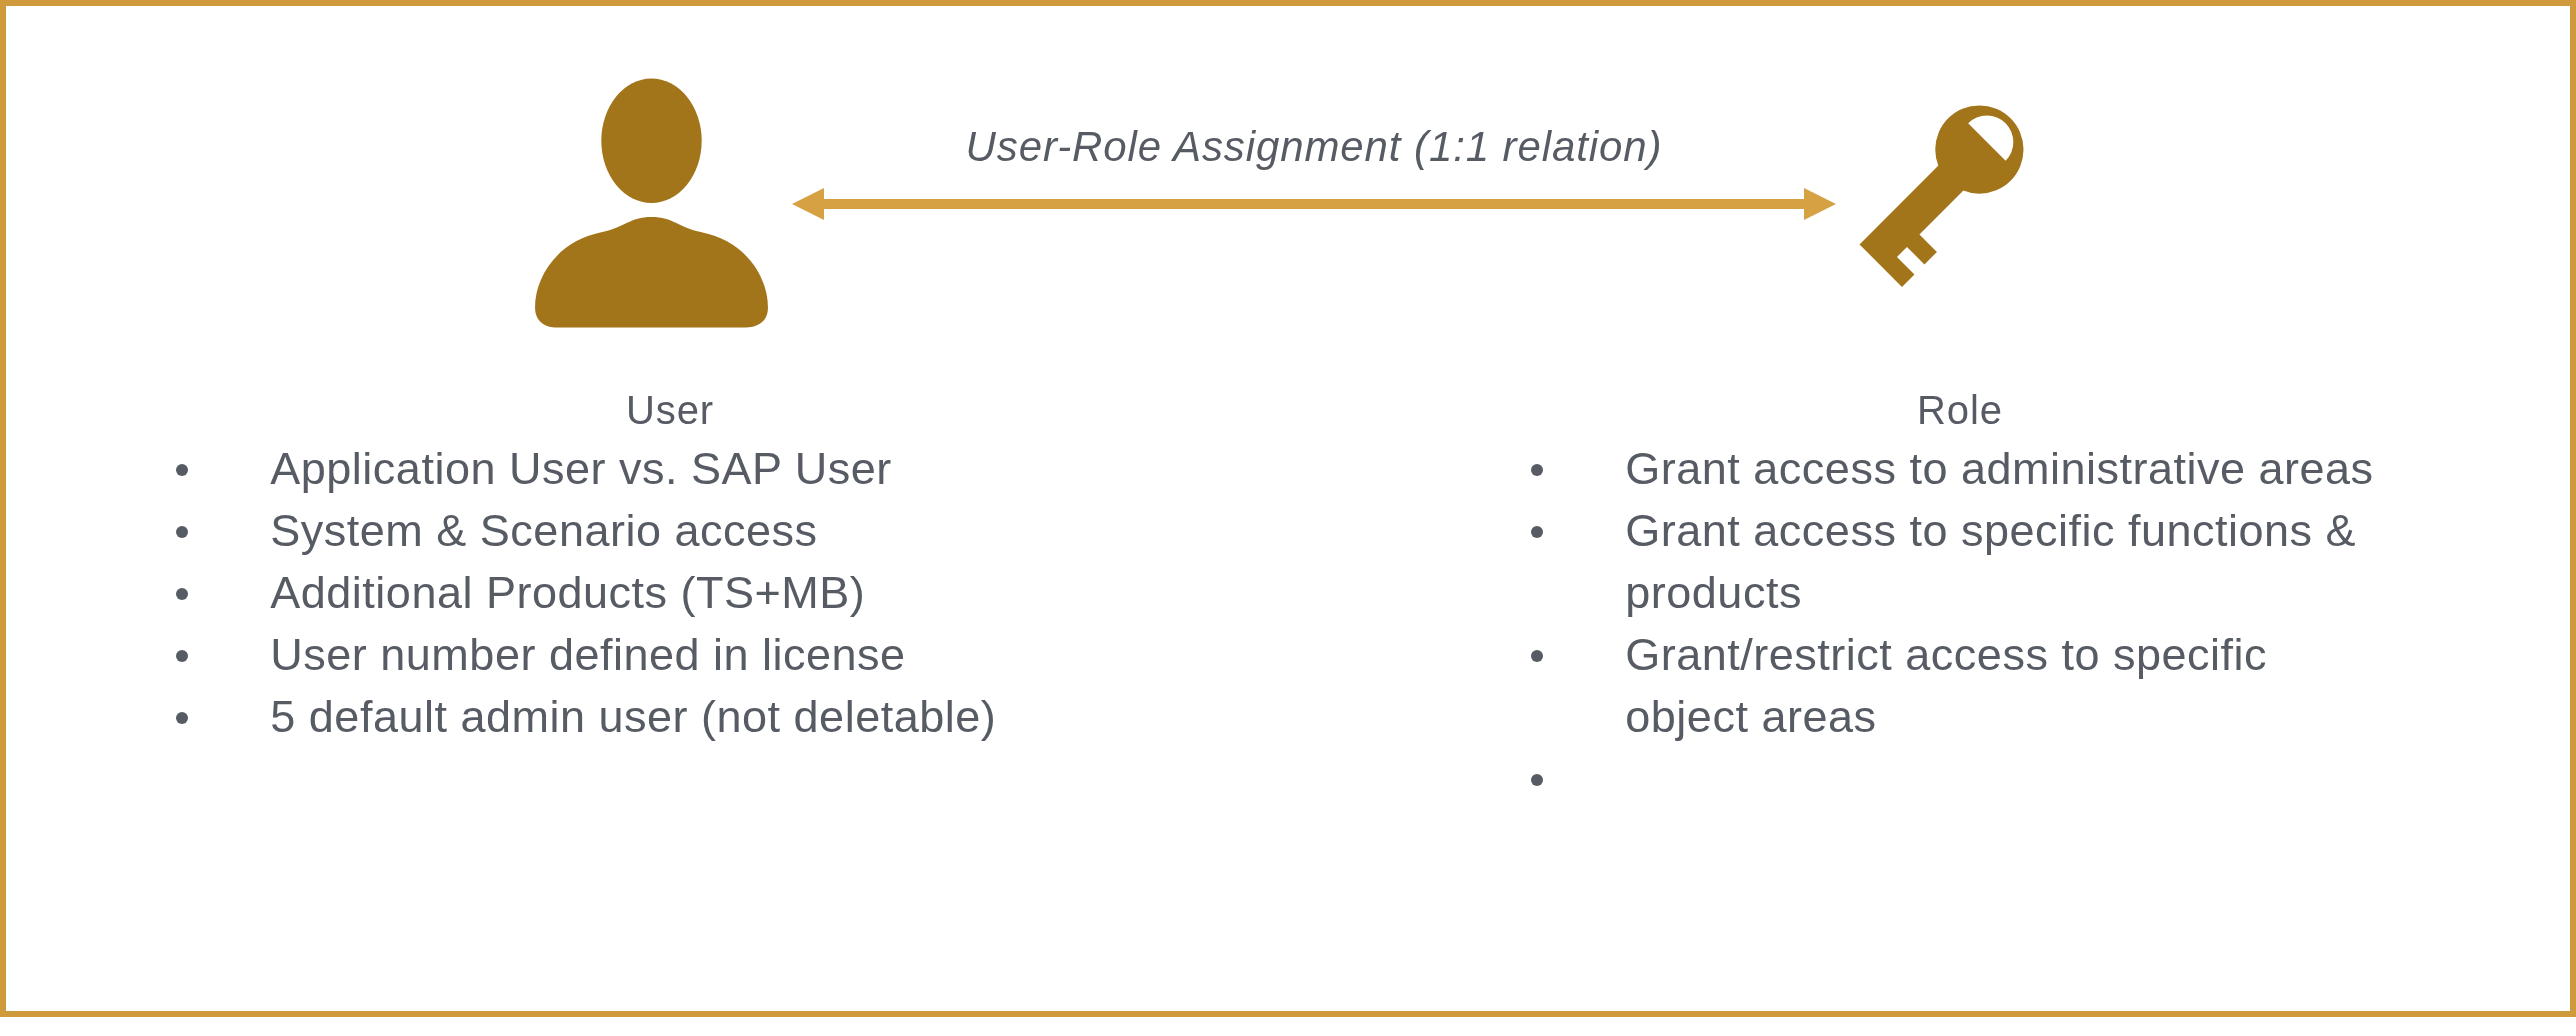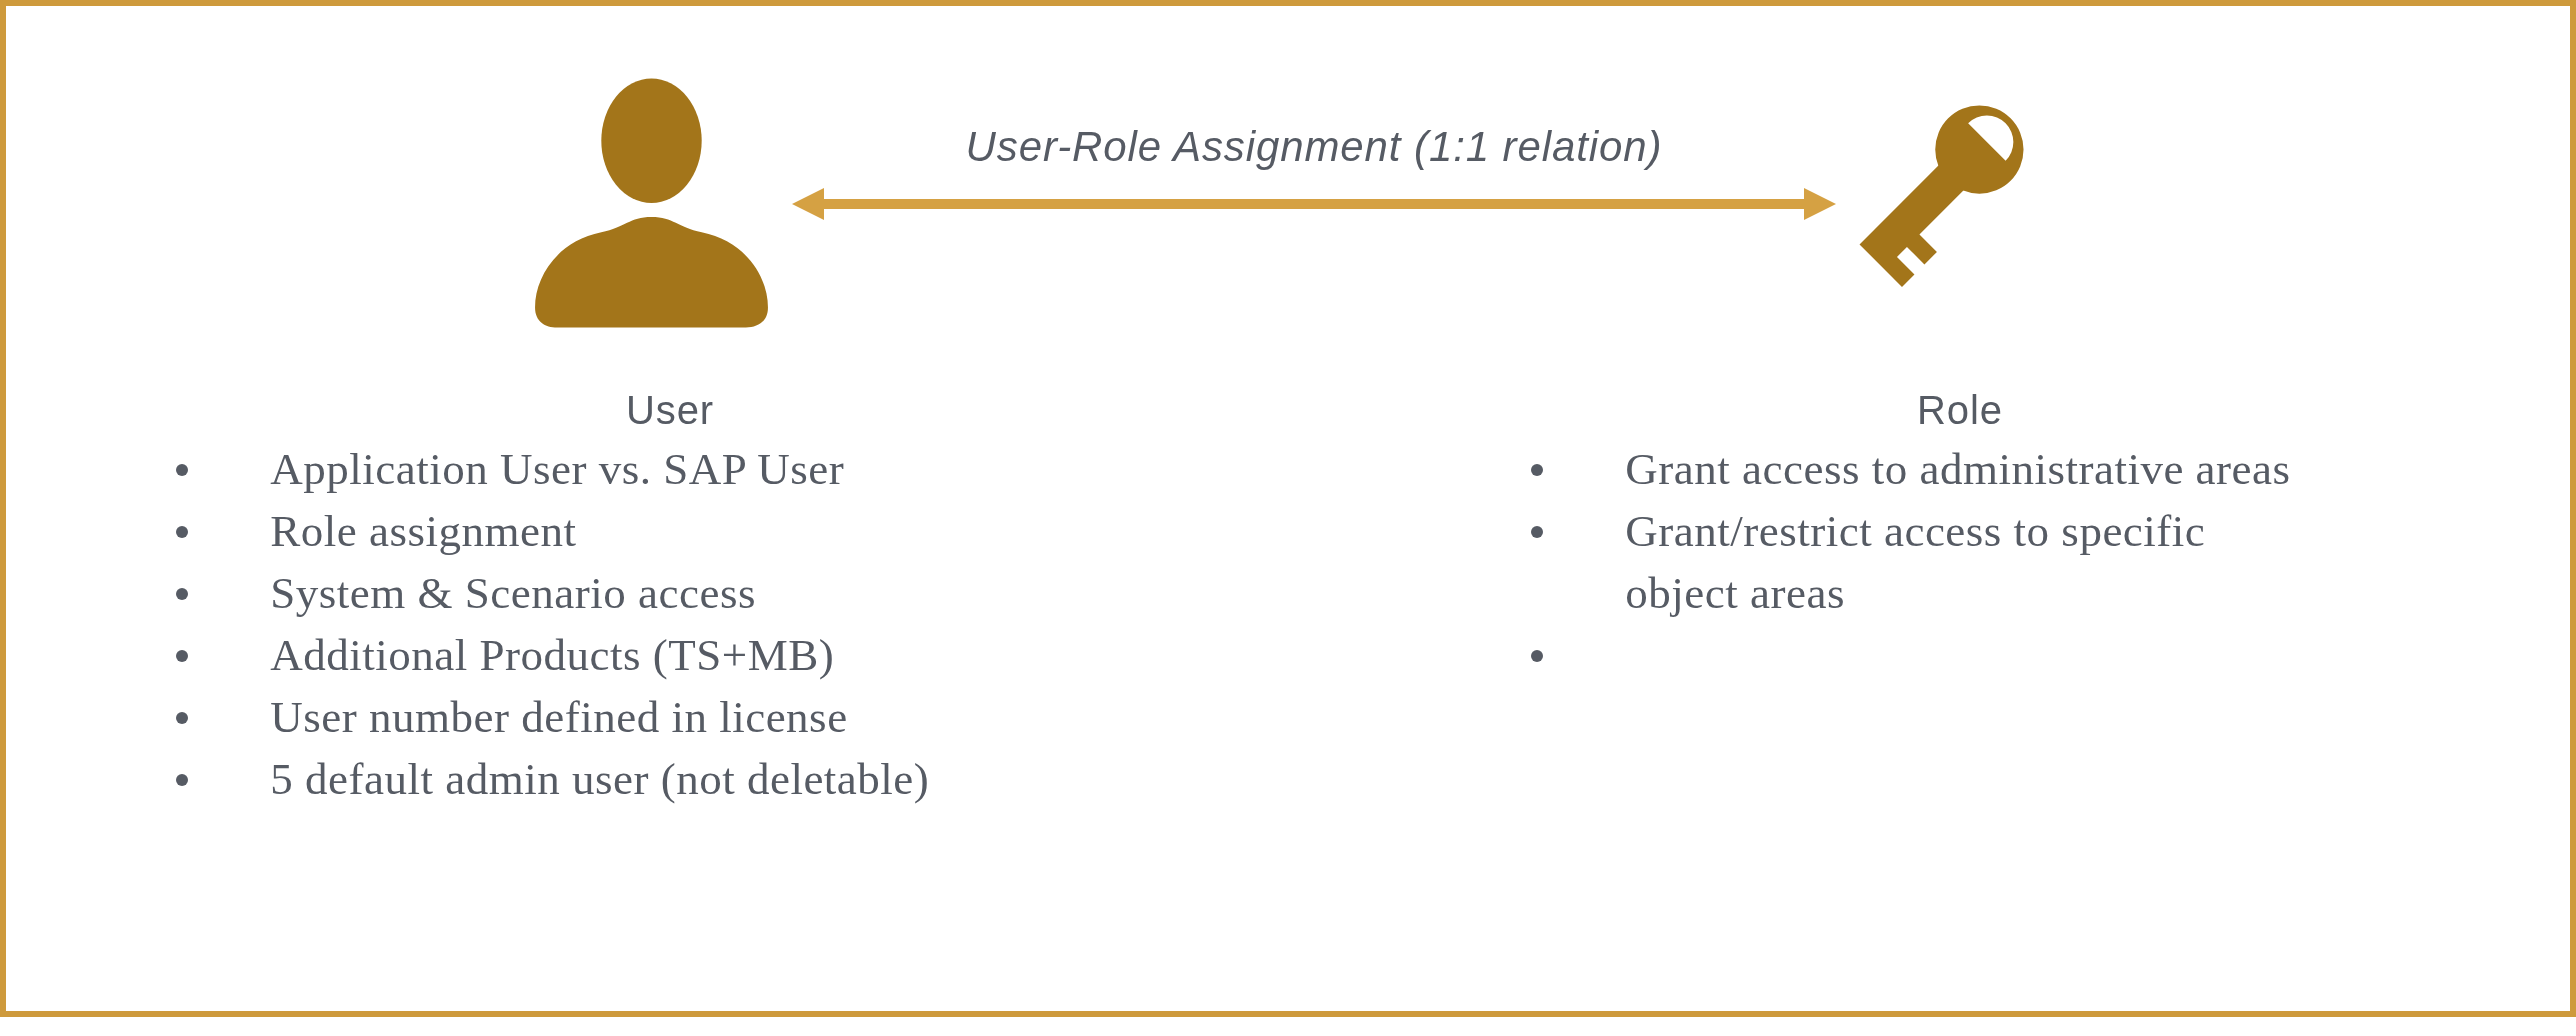--- a/index.html
+++ b/index.html
@@ -58,21 +58,21 @@
 
   
   ul.blist {
     position: absolute;
     top: 432px;
     margin: 0; padding: 0;
     list-style: none;
   }
   .list-user { left: 170px; width: 1179px; }
   .list-role { left: 1525px; width: 1038px; }
-  ul.blist li { display: flex; align-items: flex-start; font-family: Liberation Serif, serif; }
+  ul.blist li { display: flex; align-items: flex-start; }
   .dot {
     flex: 0 0 auto;
     width: 12.3px; height: 12.3px;
     margin: 25.5px 82px 0 0;
     border-radius: 50%;
     background: var(--text-gray, #565B64);
   }
   .li-text {
     font-size: 45px;
     font-weight: 300;
@@ -121,24 +121,20 @@
   <h2 class="section-title title-user">User</h2>
   <h2 class="section-title title-role">Role</h2>
 
   <ul class="blist list-user">
       <li>
         <span class="dot"></span>
         <span class="li-text">Application User vs. SAP User</span>
       </li>
       <li>
         <span class="dot"></span>
-        <span class="li-text">Role assignment</span>
-      </li>
-      <li>
-        <span class="dot"></span>
         <span class="li-text">System &amp; Scenario access</span>
       </li>
       <li>
         <span class="dot"></span>
         <span class="li-text">Additional Products (TS+MB)</span>
       </li>
       <li>
         <span class="dot"></span>
         <span class="li-text">User number defined in license</span>
       </li>
@@ -147,20 +143,25 @@
         <span class="li-text">5 default admin user (not deletable)</span>
       </li>
     </ul>
   <ul class="blist list-role">
       <li>
         <span class="dot"></span>
         <span class="li-text">Grant access to administrative areas</span>
       </li>
       <li>
         <span class="dot"></span>
+        <span class="li-text">Grant access to specific functions &amp;
+products</span>
+      </li>
+      <li>
+        <span class="dot"></span>
         <span class="li-text">Grant/restrict access to specific
 object areas</span>
       </li>
       <li>
         <span class="dot"></span>
       </li>
     </ul>
 
 </div>
 

